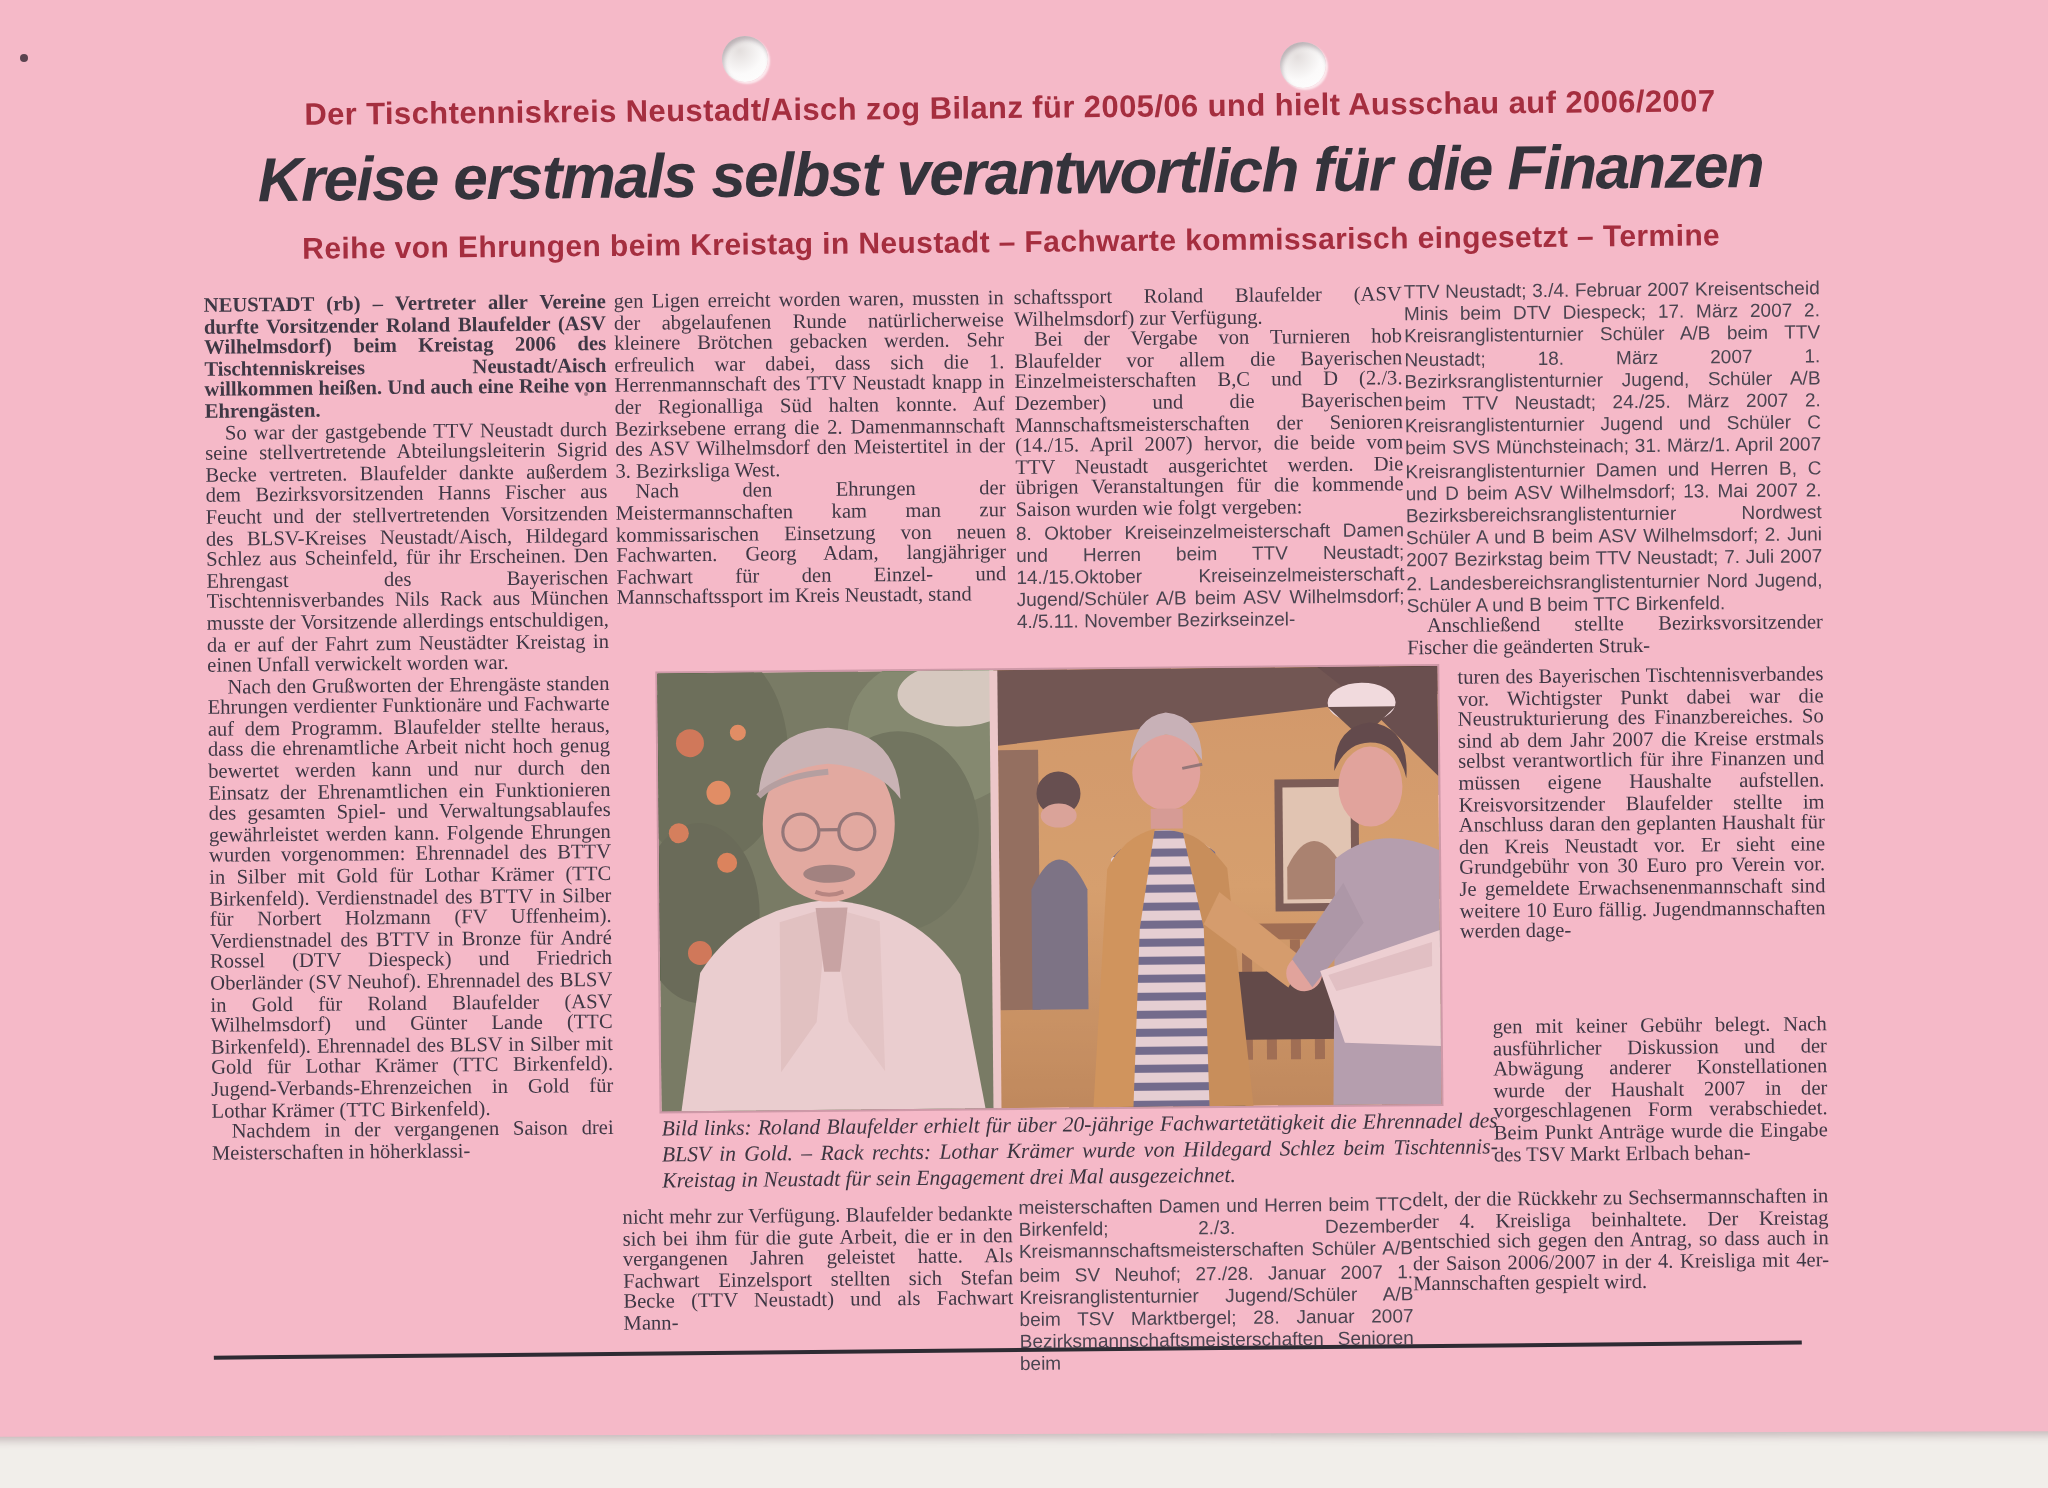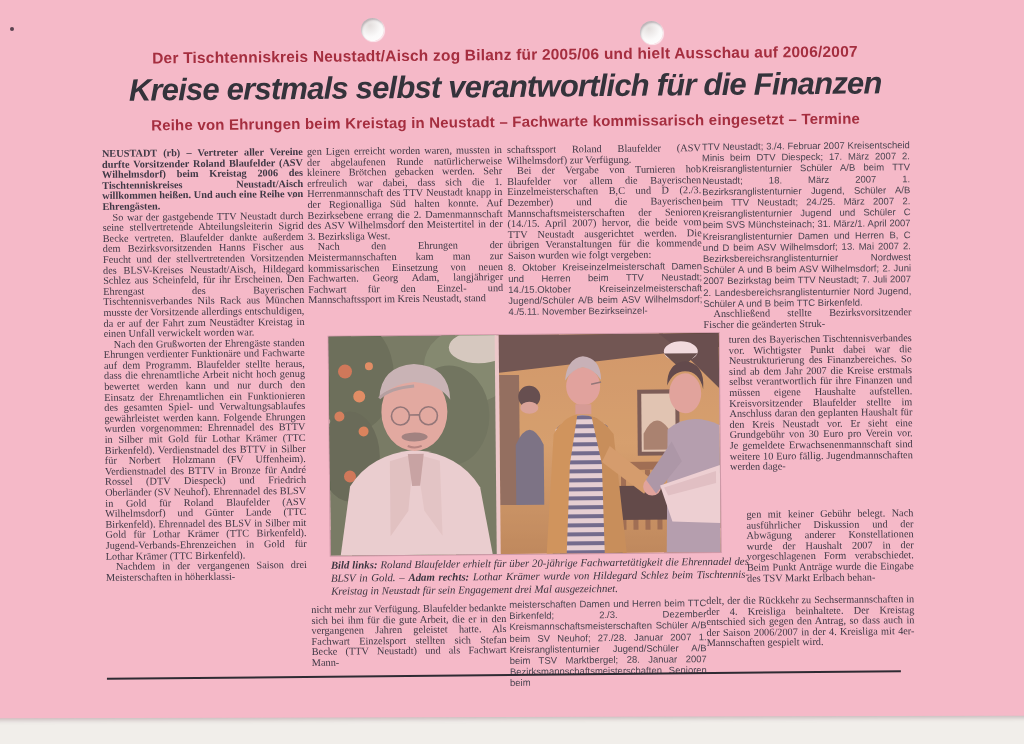--- a/index.html
+++ b/index.html
@@ -73,21 +73,21 @@
 
   .photo-wrap{
     position:absolute;left:229px;top:289px;width:390px;height:219px;
     box-shadow:0 0 0 1px rgba(90,60,70,0.25);
   }
   .caption{
     position:absolute;left:229px;top:511px;width:418px;
     font-style:italic;font-size:10.8px;line-height:13.2px;
     text-align:justify;color:#3c3540;
   }
-  .cap-b{font-weight:bold;}
+  .cap-b{font-weight:normal;}
   .end-rule{
     position:absolute;left:4px;top:628px;width:794px;height:2px;
     background:#2e2b33;
   }
 </style>
 </head>
 <body>
 
 <div class="paper"></div>
 <div class="punch-hole hole-left"></div>
@@ -223,21 +223,21 @@
         <polygon points="330,152 390,132 390,190 342,188" fill="#ead9d6"></polygon>
         <polygon points="334,154 386,138 386,150 338,162" fill="#d8c2c0"></polygon>
       </g>
 
       <rect x="166" y="0" width="4" height="219" fill="#e8cdc9"></rect>
       <rect x="0" y="0" width="390" height="219" fill="#f6bac9" opacity="0.30"></rect>
     </svg>
   </div>
 
   <div class="caption">
-    <span class="cap-b">Bild links:</span><span> Roland Blaufelder erhielt für über 20-jährige Fachwartetätigkeit die Ehrennadel des BLSV in Gold. – </span><span class="cap-b">Adam rechts:</span><span> Lothar Krämer wurde von Hildegard Schlez beim Tischtennis-Kreistag in Neustadt für sein Engagement drei Mal ausgezeichnet.</span>
+    <span class="cap-b">Bild links:</span><span> Roland Blaufelder erhielt für über 20-jährige Fachwartetätigkeit die Ehrennadel des BLSV in Gold. – </span><span class="cap-b">Rack rechts:</span><span> Lothar Krämer wurde von Hildegard Schlez beim Tischtennis-Kreistag in Neustadt für sein Engagement drei Mal ausgezeichnet.</span>
   </div>
 
   <div class="col col2-bottom">
     <p>nicht mehr zur Verfügung. Blaufelder bedankte sich bei ihm für die gute Arbeit, die er in den vergangenen Jahren geleistet hatte. Als Fachwart Einzelsport stellten sich Stefan Becke (TTV Neustadt) und als Fachwart Mann-</p>
   </div>
 
   <div class="col col3-bottom sans-small">
     <p>meisterschaften Damen und Herren beim TTC Birkenfeld; 2./3. Dezember Kreismannschaftsmeisterschaften Schüler A/B beim SV Neuhof; 27./28. Januar 2007 1. Kreisranglistenturnier Jugend/Schüler A/B beim TSV Marktbergel; 28. Januar 2007 Bezirksmannschaftsmeisterschaften Senioren beim</p>
   </div>
 

